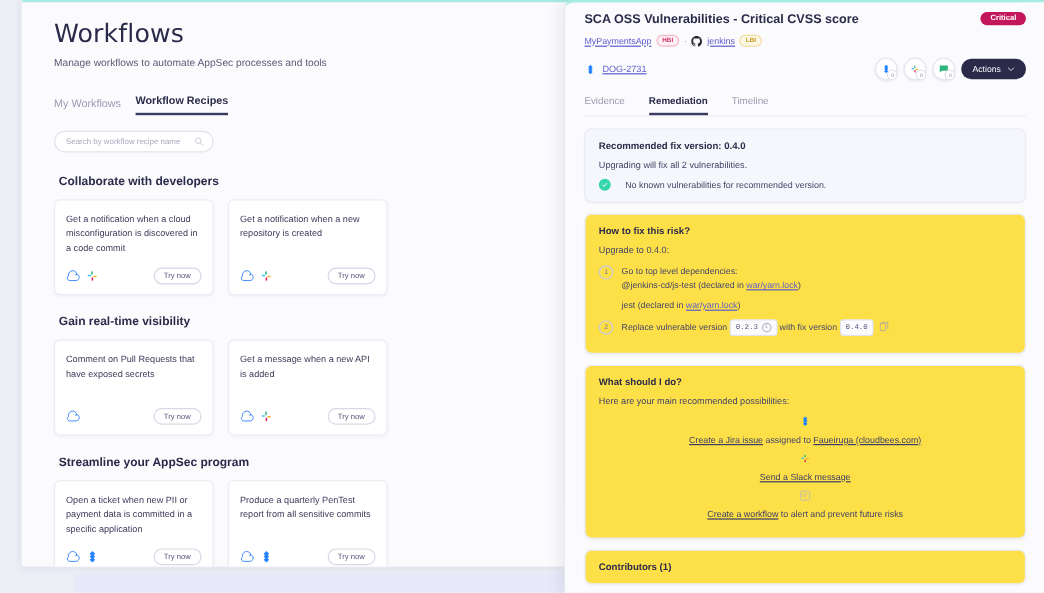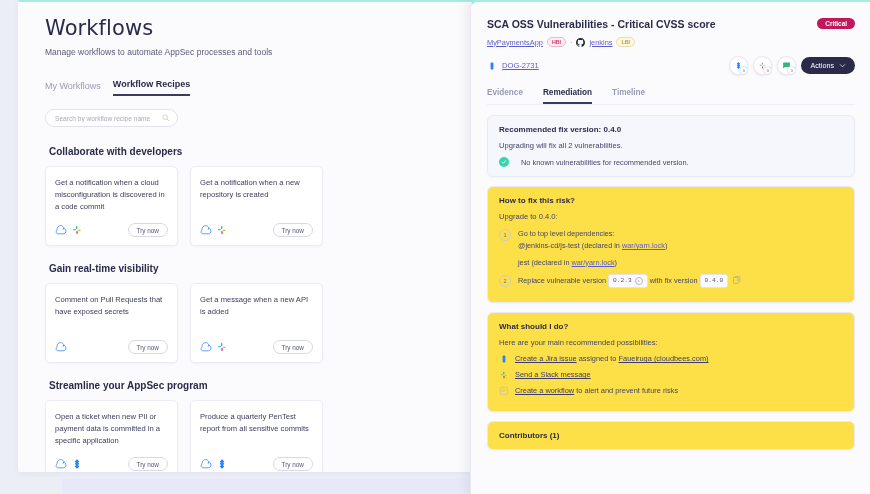--- a/index.html
+++ b/index.html
@@ -164,21 +164,21 @@
     grid-template-columns: 1fr 1fr;
     gap: 2px 2px;
     align-content: center;
     cursor: col-resize;
   }
   #drag-handle i {
     width: 1.6px; height: 1.6px; border-radius: 50%;
     background: #b9b9cf; display: block;
   }
 
-  .dr-pad { padding: 16px 16px 0 16px; }
+  .dr-pad { padding: 8px 16px 0 16px; }
 
   .dr-title-row { display: flex; align-items: flex-start; justify-content: space-between; }
   .dr-title {
     font-size: 10.5px;
     font-weight: bold;
     color: #2b2a4a;
   }
   .sev-badge {
     background: #c2185b;
     color: #fff;
@@ -226,21 +226,21 @@
     display: flex; align-items: center; justify-content: center;
   }
   .actions-btn {
     background: #2b2a4a; color: #fff;
     border-radius: 11px; height: 17px;
     display: flex; align-items: center; gap: 5px;
     padding: 0 9px; font-size: 7.2px; cursor: pointer;
   }
 
   .dr-tabs { display: flex; gap: 20px; margin-top: 13px; }
-  .dr-tab { font-size: 8.2px; color: #9a9ab4; padding-bottom: 5px; cursor: pointer; font-weight: bold; }
+  .dr-tab { font-size: 8.2px; color: #9a9ab4; padding-bottom: 5px; cursor: pointer; }
   .dr-tab.active { color: #2b2a4a; font-weight: bold; border-bottom: 2px solid #3b3a63; }
   .dr-tabs-line { border-bottom: 1px solid #ededf4; margin: 0 0 10px 0; }
 
   .panel {
     background: #fde047;
     border: 1px solid #eaeaf3;
     border-radius: 6px;
     padding: 9px 11px;
     margin-bottom: 9px;
     box-shadow: 0 1px 2px rgba(60,60,110,0.04);
@@ -276,21 +276,21 @@
     vertical-align: middle;
   }
   .info-dot {
     width: 6px; height: 6px; border-radius: 50%;
     border: 1px solid #b6b6cc; color: #8a8aa6;
     font-size: 4.4px; display: inline-flex;
     align-items: center; justify-content: center;
   }
   .copy-ic { width: 8px; height: 9px; vertical-align: middle; margin-left: 3px; cursor: pointer; }
 
-  .rec-row { display: flex; align-items: center; gap: 6px; margin-bottom: 6px; font-size: 7.4px; color: #44446a; }
+  .rec-row { display: flex; align-items: center; gap: 6px; margin-bottom: 6px; font-size: 7.4px; color: #44446a; flex-direction: column; }
   .rec-row a { color: #3c3c66; text-decoration: underline; }
   .rec-ic { width: 10px; height: 10px; flex: none; }
 </style>
 </head>
 <body>
 
 <div id="root">
 
   <div id="page">
     <div id="page-inner">

